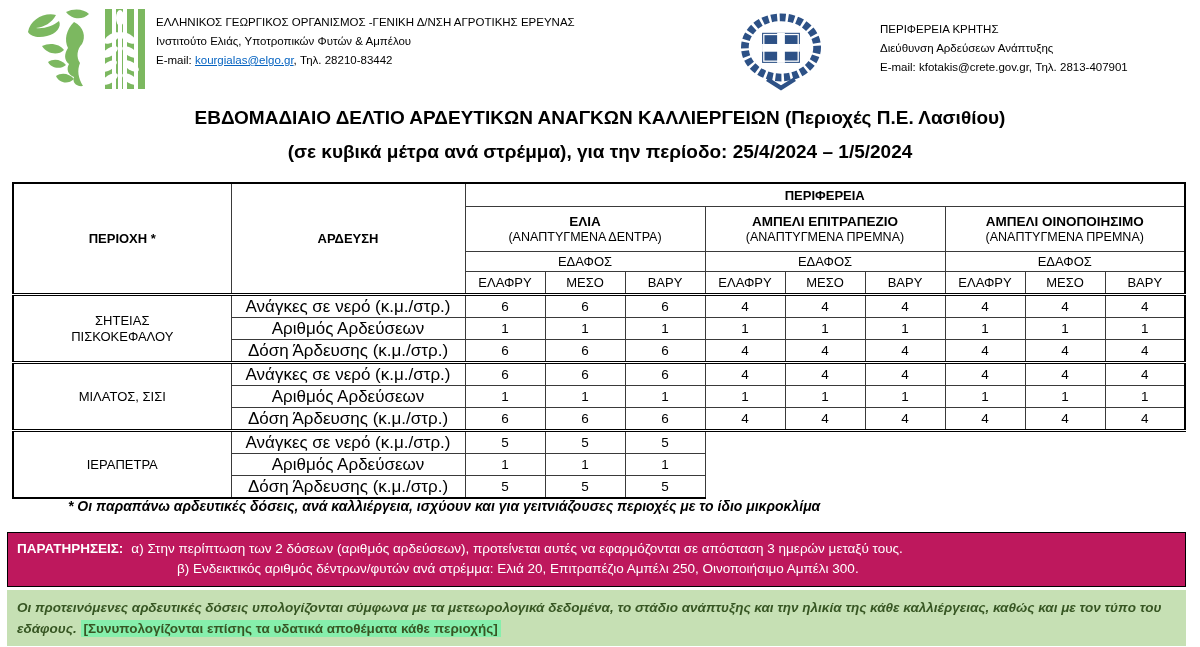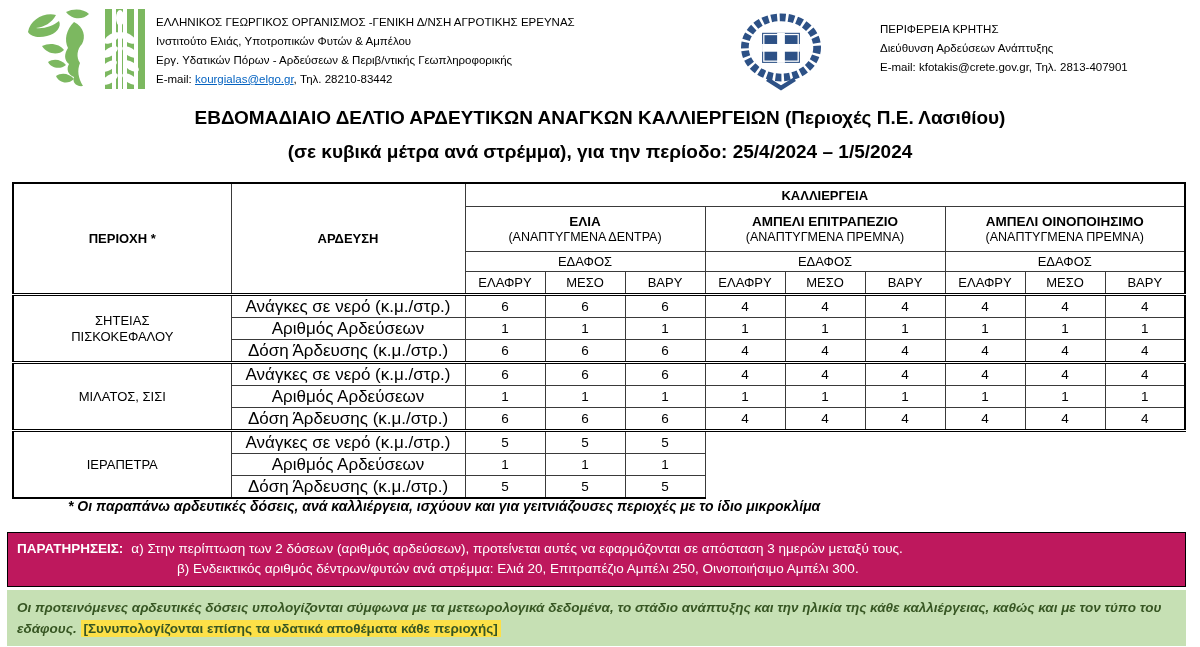--- a/index.html
+++ b/index.html
@@ -48,21 +48,21 @@
     font-size:13.5px; line-height:20px; border:1px solid #000;
   }
   .notes .lbl { font-weight:bold; margin-right:8px; }
   .notes .line2 { padding-left:160px; }
   
   .greenbox {
     position:absolute; left:7px; top:590px; width:1179px; box-sizing:border-box;
     background:#c6e0b4; color:#375623; font-weight:bold; font-style:italic;
     padding:7px 10px; font-size:13.5px; line-height:21px;
   }
-  .greenbox .hl { background:#fde047; font-style:normal; padding:1px 3px; }
+  .greenbox .hl { background:#86efac; font-style:normal; padding:1px 3px; }
 </style>
 </head>
 <body>
 
 <div class="page">
 
   <svg class="logo-elgo" viewBox="0 0 126 82" aria-hidden="true">
     <g fill="#7cb860">
       <rect x="83" y="1" width="7" height="80"></rect>
       <rect x="94" y="1" width="7" height="80"></rect>
@@ -87,21 +87,20 @@
       <path d="M52,14 C44,22 42,32 46,40 C42,46 42,52 47,56 C44,61 46,67 52,69 C50,74 54,79 61,78 C56,70 55,62 58,55 C54,49 55,41 60,36 C64,29 62,19 52,14 Z"></path>
       <path d="M20,38 C28,34 38,36 42,42 C36,48 25,46 20,38 Z"></path>
       <path d="M26,54 C32,50 40,52 44,57 C38,62 29,60 26,54 Z"></path>
       <path d="M34,68 C40,64 48,66 52,71 C46,77 37,75 34,68 Z"></path>
     </g>
   </svg>
 
   <div class="org-left">
     <div>ΕΛΛΗΝΙΚΟΣ ΓΕΩΡΓΙΚΟΣ ΟΡΓΑΝΙΣΜΟΣ -ΓΕΝΙΚΗ Δ/ΝΣΗ ΑΓΡΟΤΙΚΗΣ ΕΡΕΥΝΑΣ</div>
     <div>Ινστιτούτο Ελιάς, Υποτροπικών Φυτών &amp; Αμπέλου</div>
-    <div>Εργ. Υδατικών Πόρων - Αρδεύσεων &amp; Περιβ/ντικής Γεωπληροφορικής</div>
     <div><span>E-mail: </span><a class="email">kourgialas@elgo.gr</a><span>,  Τηλ. 28210-83442</span></div>
   </div>
 
   <svg class="emblem" viewBox="0 0 100 96" aria-hidden="true">
     <ellipse cx="50" cy="45" rx="42" ry="35" fill="none" stroke="#2d5186" stroke-width="9" stroke-dasharray="7 3"></ellipse>
     <path d="M34,82 L50,92 L66,82" fill="none" stroke="#2d5186" stroke-width="5"></path>
     <rect x="28" y="28" width="44" height="35" fill="#2d5186"></rect>
     <rect x="45.5" y="28" width="9" height="35" fill="#ffffff"></rect>
     <rect x="28" y="41" width="44" height="9" fill="#ffffff"></rect>
     <rect x="30" y="30" width="40" height="31" fill="none" stroke="#ffffff" stroke-width="1.5"></rect>
@@ -129,21 +128,21 @@
         <col style="width:80px">
         <col style="width:80px">
       <col style="width:80px">
         <col style="width:80px">
         <col style="width:80px">
     </colgroup>
     <tbody>
     <tr class="h1">
       <th class="bold ol ot sepb" rowspan="4">ΠΕΡΙΟΧΗ *</th>
       <th class="bold ot sepb" rowspan="4">ΑΡΔΕΥΣΗ</th>
-      <th class="bold ot or" colspan="9">ΚΑΛΛΙΕΡΓΕΙΑ</th>
+      <th class="bold ot or" colspan="9">ΠΕΡΙΦΕΡΕΙΑ</th>
     </tr>
     <tr class="h2">
       <th colspan="3">
         <div class="crop-name">ΕΛΙΑ</div>
         <div class="crop-sub">(ΑΝΑΠΤΥΓΜΕΝΑ ΔΕΝΤΡΑ)</div>
       </th>
       <th colspan="3">
         <div class="crop-name">ΑΜΠΕΛΙ ΕΠΙΤΡΑΠΕΖΙΟ</div>
         <div class="crop-sub">(ΑΝΑΠΤΥΓΜΕΝΑ ΠΡΕΜΝΑ)</div>
       </th>

